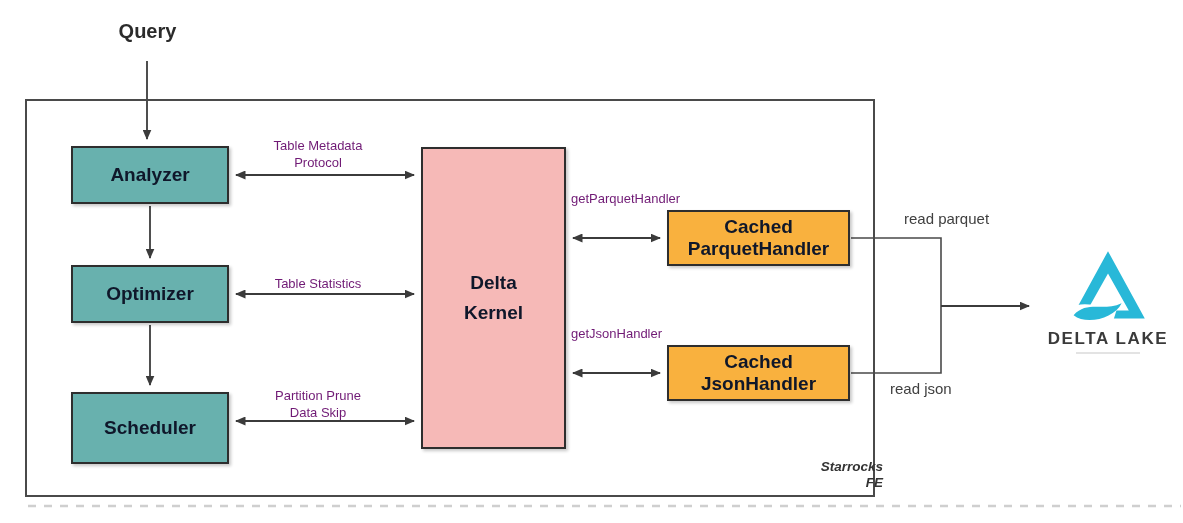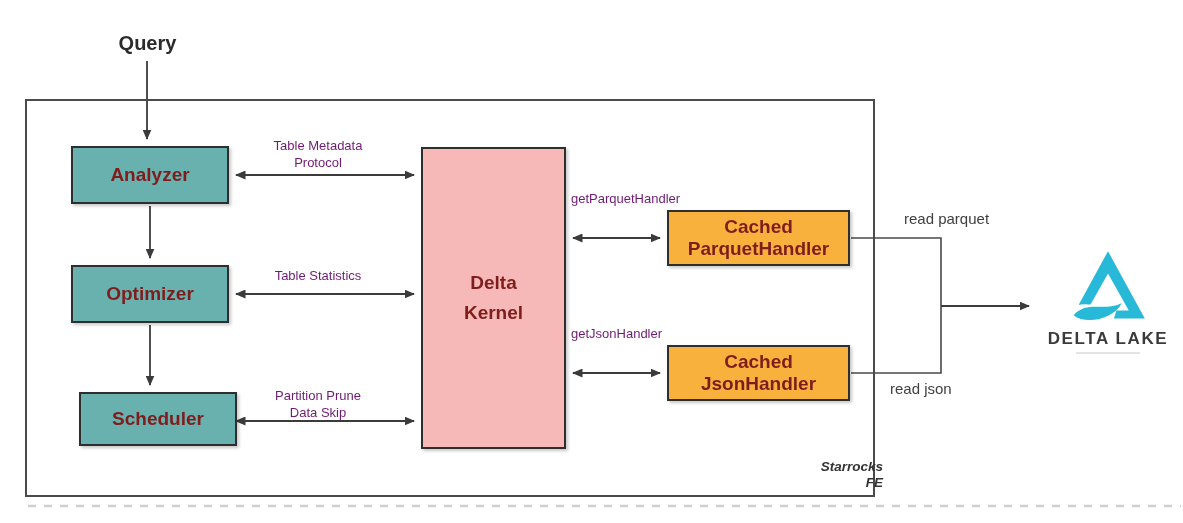--- a/index.html
+++ b/index.html
@@ -3,31 +3,31 @@
 <meta charset="utf-8">
 <style>
   html,body{margin:0;padding:0;background:#ffffff;}
   #canvas{
     position:relative;width:1183px;height:523px;background:#ffffff;overflow:hidden;
     font-family:"Liberation Sans", sans-serif;
     --teal:#68b1ae; --pink:#f6b9b7; --orange:#f9b13e; --stroke:#3b3b3b; --logo:#28b8d8;
   }
   .node{
     position:absolute;border:2px solid #2e2e2e;display:flex;flex-direction:column;
-    align-items:center;justify-content:center;font-weight:700;font-size:19px;color:#7f1d1d;
+    align-items:center;justify-content:center;font-weight:700;font-size:19px;color:#0f172a;
     box-shadow:2px 2px 3px rgba(0,0,0,0.22);line-height:1.18;box-sizing:border-box;text-align:center;
   }
   .teal{background:var(--teal);}
   .pink{background:var(--pink);gap:8px;}
   .orange{background:var(--orange);}
   .lbl{position:absolute;color:#701a75;font-size:13px;line-height:1.3;text-align:center;white-space:nowrap;}
   .lbl.left{text-align:right;}
   .lbl.med{font-size:15px;color:#404040;}
   #outer-box{position:absolute;left:25px;top:99px;width:850px;height:398px;border:2px solid #4a4a4a;box-sizing:border-box;}
-  #query-label{position:absolute;left:110px;top:32px;width:75px;text-align:center;font-size:20px;font-weight:700;color:#2b2b2b;}
+  #query-label{position:absolute;left:110px;top:20px;width:75px;text-align:center;font-size:20px;font-weight:700;color:#2b2b2b;}
   #fe-label{position:absolute;left:763px;top:459px;width:120px;text-align:right;font-style:italic;font-weight:700;font-size:13.5px;color:#333;line-height:1.2;}
   #svg-layer{position:absolute;left:0;top:0;pointer-events:none;}
   #logo{position:absolute;left:1028px;top:248px;width:160px;height:108px;display:flex;flex-direction:column;align-items:center;}
   #logo-word{font-size:17px;font-weight:800;letter-spacing:1.6px;color:#3a3a3a;margin-top:1px;white-space:nowrap;}
   #logo-underline{width:64px;height:2px;background:#e3e3e3;margin-top:3px;}
 </style>
 </head>
 <body>
 
 <div id="canvas" style="--teal: #68b1ae; --pink: #f6b9b7; --orange: #f9b13e; --stroke: #3b3b3b; --logo: #28b8d8;">
@@ -69,21 +69,21 @@
     <div>Starrocks</div>
     <div>FE</div>
   </div>
 
   <div class="node teal" style="left:71px;top:146px;width:158px;height:58px;">
     <span>Analyzer</span>
   </div>
   <div class="node teal" style="left:71px;top:265px;width:158px;height:58px;">
     <span>Optimizer</span>
   </div>
-  <div class="node teal" style="left:71px;top:392px;width:158px;height:54px;margin-left:8px;">
+  <div class="node teal" style="left:71px;top:392px;width:158px;height:72px;">
     <span>Scheduler</span>
   </div>
 
   <div class="node pink" style="left:421px;top:147px;width:145px;height:302px;">
     <span>Delta</span>
     <span>Kernel</span>
   </div>
 
   <div class="node orange" style="left:667px;top:210px;width:183px;height:56px;">
     <span>Cached</span>
@@ -91,21 +91,21 @@
   </div>
   <div class="node orange" style="left:667px;top:345px;width:183px;height:56px;">
     <span>Cached</span>
     <span>JsonHandler</span>
   </div>
 
   <div class="lbl" style="left:248px;top:138px;width:140px;">
     <div>Table Metadata</div>
     <div>Protocol</div>
   </div>
-  <div class="lbl" style="left:248px;top:268px;width:140px;">Table Statistics</div>
+  <div class="lbl" style="left:248px;top:276px;width:140px;">Table Statistics</div>
   <div class="lbl" style="left:248px;top:388px;width:140px;">
     <div>Partition Prune</div>
     <div>Data Skip</div>
   </div>
   <div class="lbl left" style="left:571px;top:191px;">getParquetHandler</div>
   <div class="lbl left" style="left:571px;top:326px;">getJsonHandler</div>
   <div class="lbl left med" style="left:904px;top:209px;">read parquet</div>
   <div class="lbl left med" style="left:890px;top:379px;">read json</div>
 
   <div id="logo">

